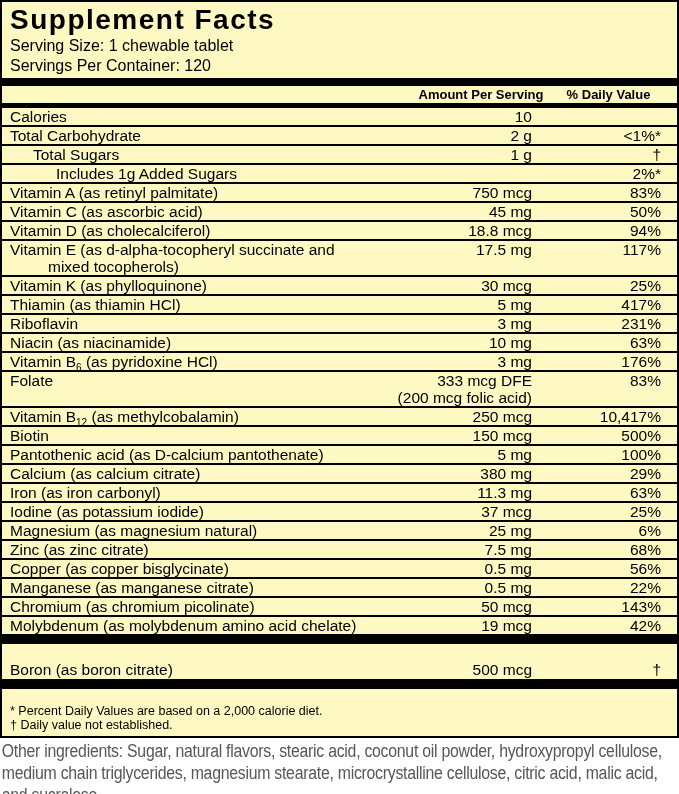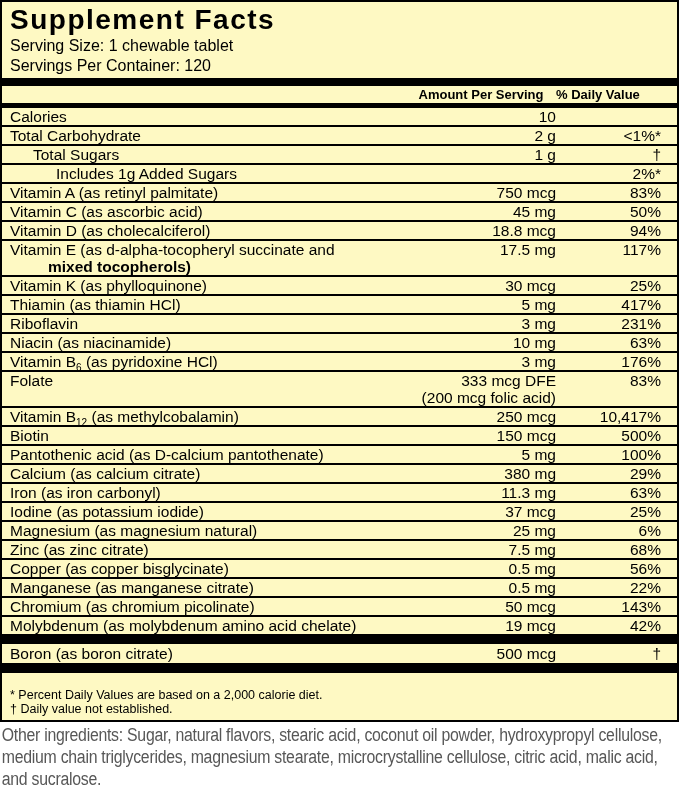--- a/index.html
+++ b/index.html
@@ -24,37 +24,37 @@
   .bar { background:#000; width:100%; }
   .bar-8 { height:8px; margin-top:2px; }
   .bar-5 { height:5px; }
   .bar-10 { height:10px; }
   .hdr-line {
     display:flex; align-items:center;
     font-size:13px; font-weight:bold; line-height:17px;
   }
   .hdr-spacer { flex:1; }
   .hdr-amt { width:150px; text-align:center; }
-  .hdr-dv  { width:105px; text-align:left; }
+  .hdr-dv  { width:105px; text-align:center; }
   .rows .row + .row { border-top:2px solid #000; }
   .row { font-size:15.5px; line-height:17px; }
-  .row .line { display:flex; }
+  .row .line { display:flex;gap:24px; }
   .row .name { flex:1; white-space:nowrap; overflow:hidden; }
   .row .amt  { width:150px; text-align:right; white-space:nowrap; }
   .row .dv   { width:105px; text-align:right; white-space:nowrap; }
   .row sub { font-size:10px; line-height:0; }
   .row.indent-sep-above { border-top:2px solid transparent; position:relative; }
   .row.indent-sep-above::before {
     content:""; position:absolute; top:-2px; left:46px; right:0;
     height:2px; background:#000;
   }
   .name.ind1 { padding-left:23px; }
   .name.ind2 { padding-left:46px; }
-  .name.l2   { padding-left:38px;font-weight:bold; }
-  .boron-section .row { padding-top:1px; padding-bottom:1px; }
+  .name.l2   { padding-left:38px; }
+  .boron-section .row { padding-top:17px; padding-bottom:1px; }
   .footnotes {
     font-size:12.5px; line-height:14px;
     padding:15px 8px 4px 8px;
   }
   .ingredients {
     color:#575757;
     font-size:18px; line-height:22px;
     letter-spacing:-0.3px;
     width:771px;
     transform:scaleX(0.88);

